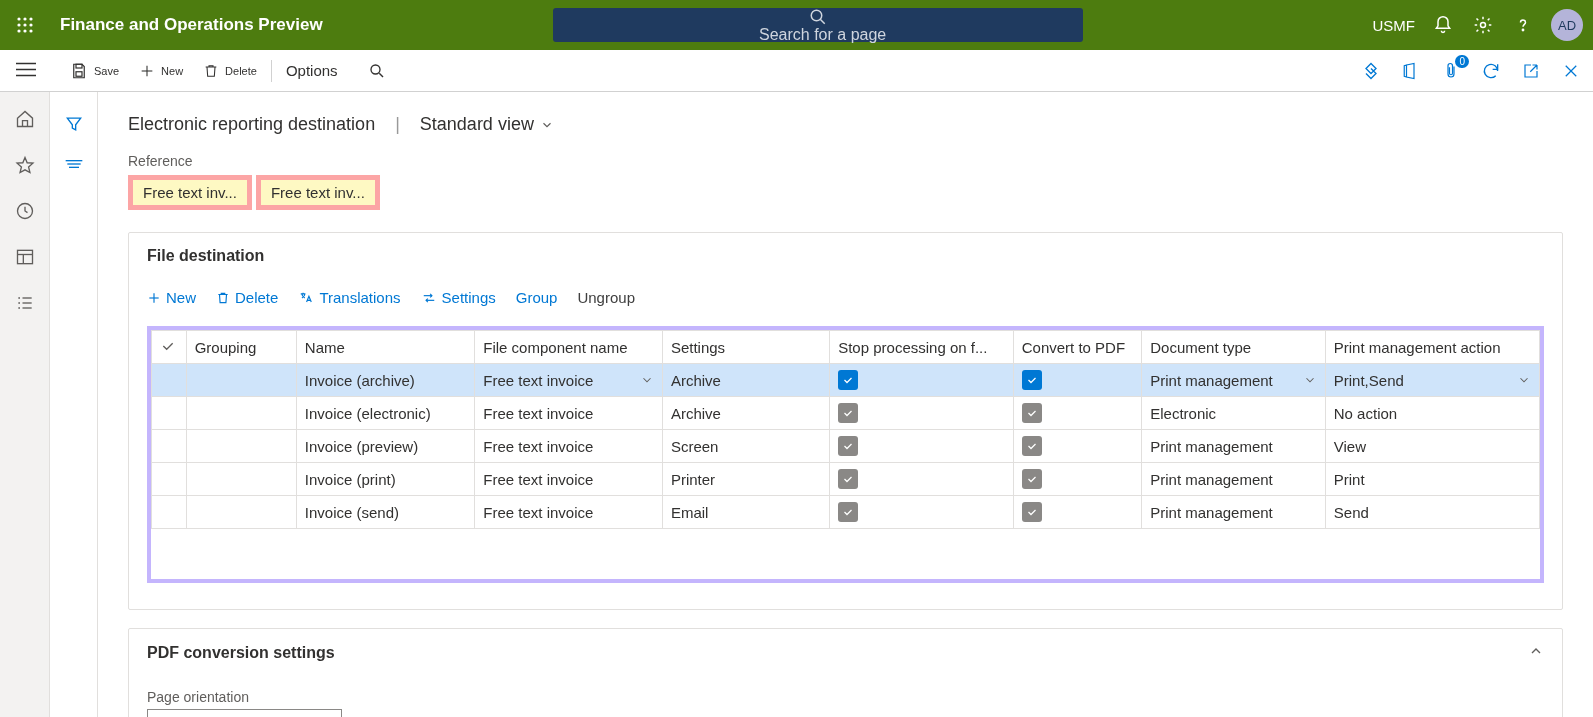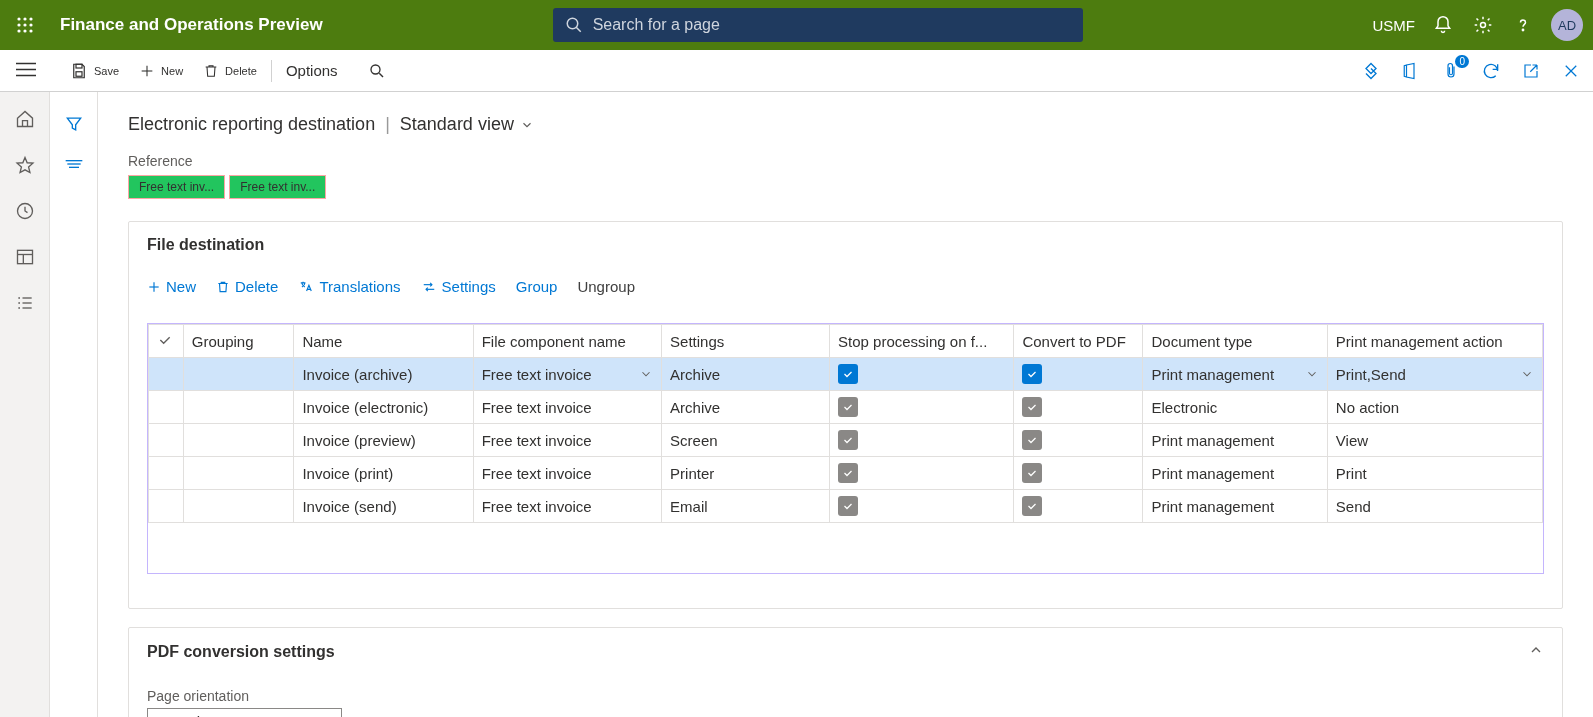--- a/index.html
+++ b/index.html
@@ -3,21 +3,21 @@
 <meta charset="utf-8">
 <style>
 * { box-sizing: border-box; margin: 0; padding: 0; }
 body { font-family: "Segoe UI", Arial, sans-serif; font-size: 14px; color: #323130; background: #fff; overflow: hidden; }
 
 
 .top-header { height: 50px; background: #4d7c0f; display: flex; align-items: center; color: #fff; padding: 0 10px; }
 .waffle { width: 30px; height: 30px; display: flex; align-items: center; justify-content: center; cursor: pointer; }
 .waffle svg { fill: #fff; }
 .app-title { margin-left: 20px; font-size: 17px; font-weight: 600; }
-.search-container { margin-left: 230px; width: 530px; height: 34px; background: #1f3a5f; border-radius: 3px; display: flex; align-items: center; padding: 0 12px; }
+.search-container { margin-left: 230px; width: 530px; height: 34px; background: #1f3a5f; border-radius: 3px; display: flex; align-items: center; padding: 0 12px; flex-direction: column; }
 .search-container svg { fill: #cfd5de; flex-shrink: 0; }
 .search-placeholder { margin-left: 10px; color: #cfd5de; font-size: 16px; }
 .header-right { margin-left: auto; display: flex; align-items: center; gap: 16px; }
 .company-code { font-size: 15px; color: #fff; }
 .header-icon { width: 24px; height: 24px; display: flex; align-items: center; justify-content: center; cursor: pointer; }
 .header-icon svg { stroke: #fff; fill: none; }
 .avatar { width: 32px; height: 32px; border-radius: 50%; background: #b4b4d9; color: #1f3a5f; display: flex; align-items: center; justify-content: center; font-size: 13px; font-weight: 500; }
 
 
 .action-bar { height: 42px; border-bottom: 1px solid #d1d1d1; display: flex; align-items: center; padding: 0 10px 0 60px; background: #fff; position: relative; }
@@ -36,43 +36,43 @@
 .left-rail { width: 50px; background: #f3f2f1; border-right: 1px solid #e1dfdd; display: flex; flex-direction: column; align-items: center; padding-top: 16px; gap: 24px; }
 .left-rail .rail-icon { width: 22px; height: 22px; cursor: pointer; display: flex; align-items: center; justify-content: center; }
 .left-rail svg { stroke: #605e5c; fill: none; }
 
 .secondary-rail { width: 48px; border-right: 1px solid #e1dfdd; display: flex; flex-direction: column; align-items: center; padding-top: 22px; gap: 20px; background: #fff; }
 .secondary-rail svg { stroke: #0078d4; fill: none; }
 
 .content { flex: 1; padding: 22px 30px; overflow-y: auto; background: #fff; }
 
 
-.breadcrumb-row { display: flex; align-items: center; gap: 10px; font-size: 18px; color: #323130; margin-bottom: 18px; }
+.breadcrumb-row { display: flex; align-items: center; gap: 20px; font-size: 18px; color: #323130; margin-bottom: 18px; }
 .breadcrumb-sep { color: #999; }
 .view-selector { display: flex; align-items: center; gap: 6px; cursor: pointer; }
 
 
 .ref-label { font-size: 14px; color: #605e5c; margin-bottom: 6px; }
 .pill-row { display: flex; gap: 4px; margin-bottom: 22px; }
-.pill { border: 1px solid #fca5a5; padding: 4px 10px; font-size: 12px; background: #22c55e; max-width: 125px; overflow: hidden; text-overflow: ellipsis; white-space: nowrap; }
+.pill { border: 5px solid #fca5a5; padding: 4px 10px; font-size: 15px; background: #fef9c3; max-width: 125px; overflow: hidden; text-overflow: ellipsis; white-space: nowrap; }
 
 
 .section { border: 1px solid #e1dfdd; border-radius: 2px; margin-bottom: 18px; }
 .section-header { padding: 14px 18px; font-size: 16px; font-weight: 600; display: flex; align-items: center; justify-content: space-between; }
 .section-body { padding: 0 0 18px 0; }
 .section-body.padded { padding: 12px 18px 20px 18px; }
 
 
 .grid-toolbar { display: flex; align-items: center; gap: 20px; padding: 10px 18px 12px 18px; }
 .grid-tb-btn { display: flex; align-items: center; gap: 5px; color: #0078d4; cursor: pointer; font-size: 15px; }
 .grid-tb-btn svg { stroke: #0078d4; fill: none; }
 .grid-tb-btn.disabled { color: #404040; cursor: default; }
 
 
-.grid-wrap { margin: 16px 18px; border: 1px solid #c4b5fd; }
+.grid-wrap { margin: 8px 18px; border: 4px solid #c4b5fd; }
 table.data-grid { border-collapse: collapse; width: 100%; table-layout: fixed; }
 table.data-grid th, table.data-grid td { border: 1px solid #e1dfdd; padding: 6px 8px; text-align: left; font-size: 15px; height: 33px; overflow: hidden; text-overflow: ellipsis; white-space: nowrap; }
 table.data-grid th { font-weight: 400; background: #fff; }
 table.data-grid tr.selected td { background: #cfe4fa; }
 .col-select { width: 34px; }
 .col-grouping { width: 108px; }
 .col-name { width: 175px; }
 .col-fcn { width: 184px; }
 .col-settings { width: 164px; }
 .col-stop { width: 180px; }

